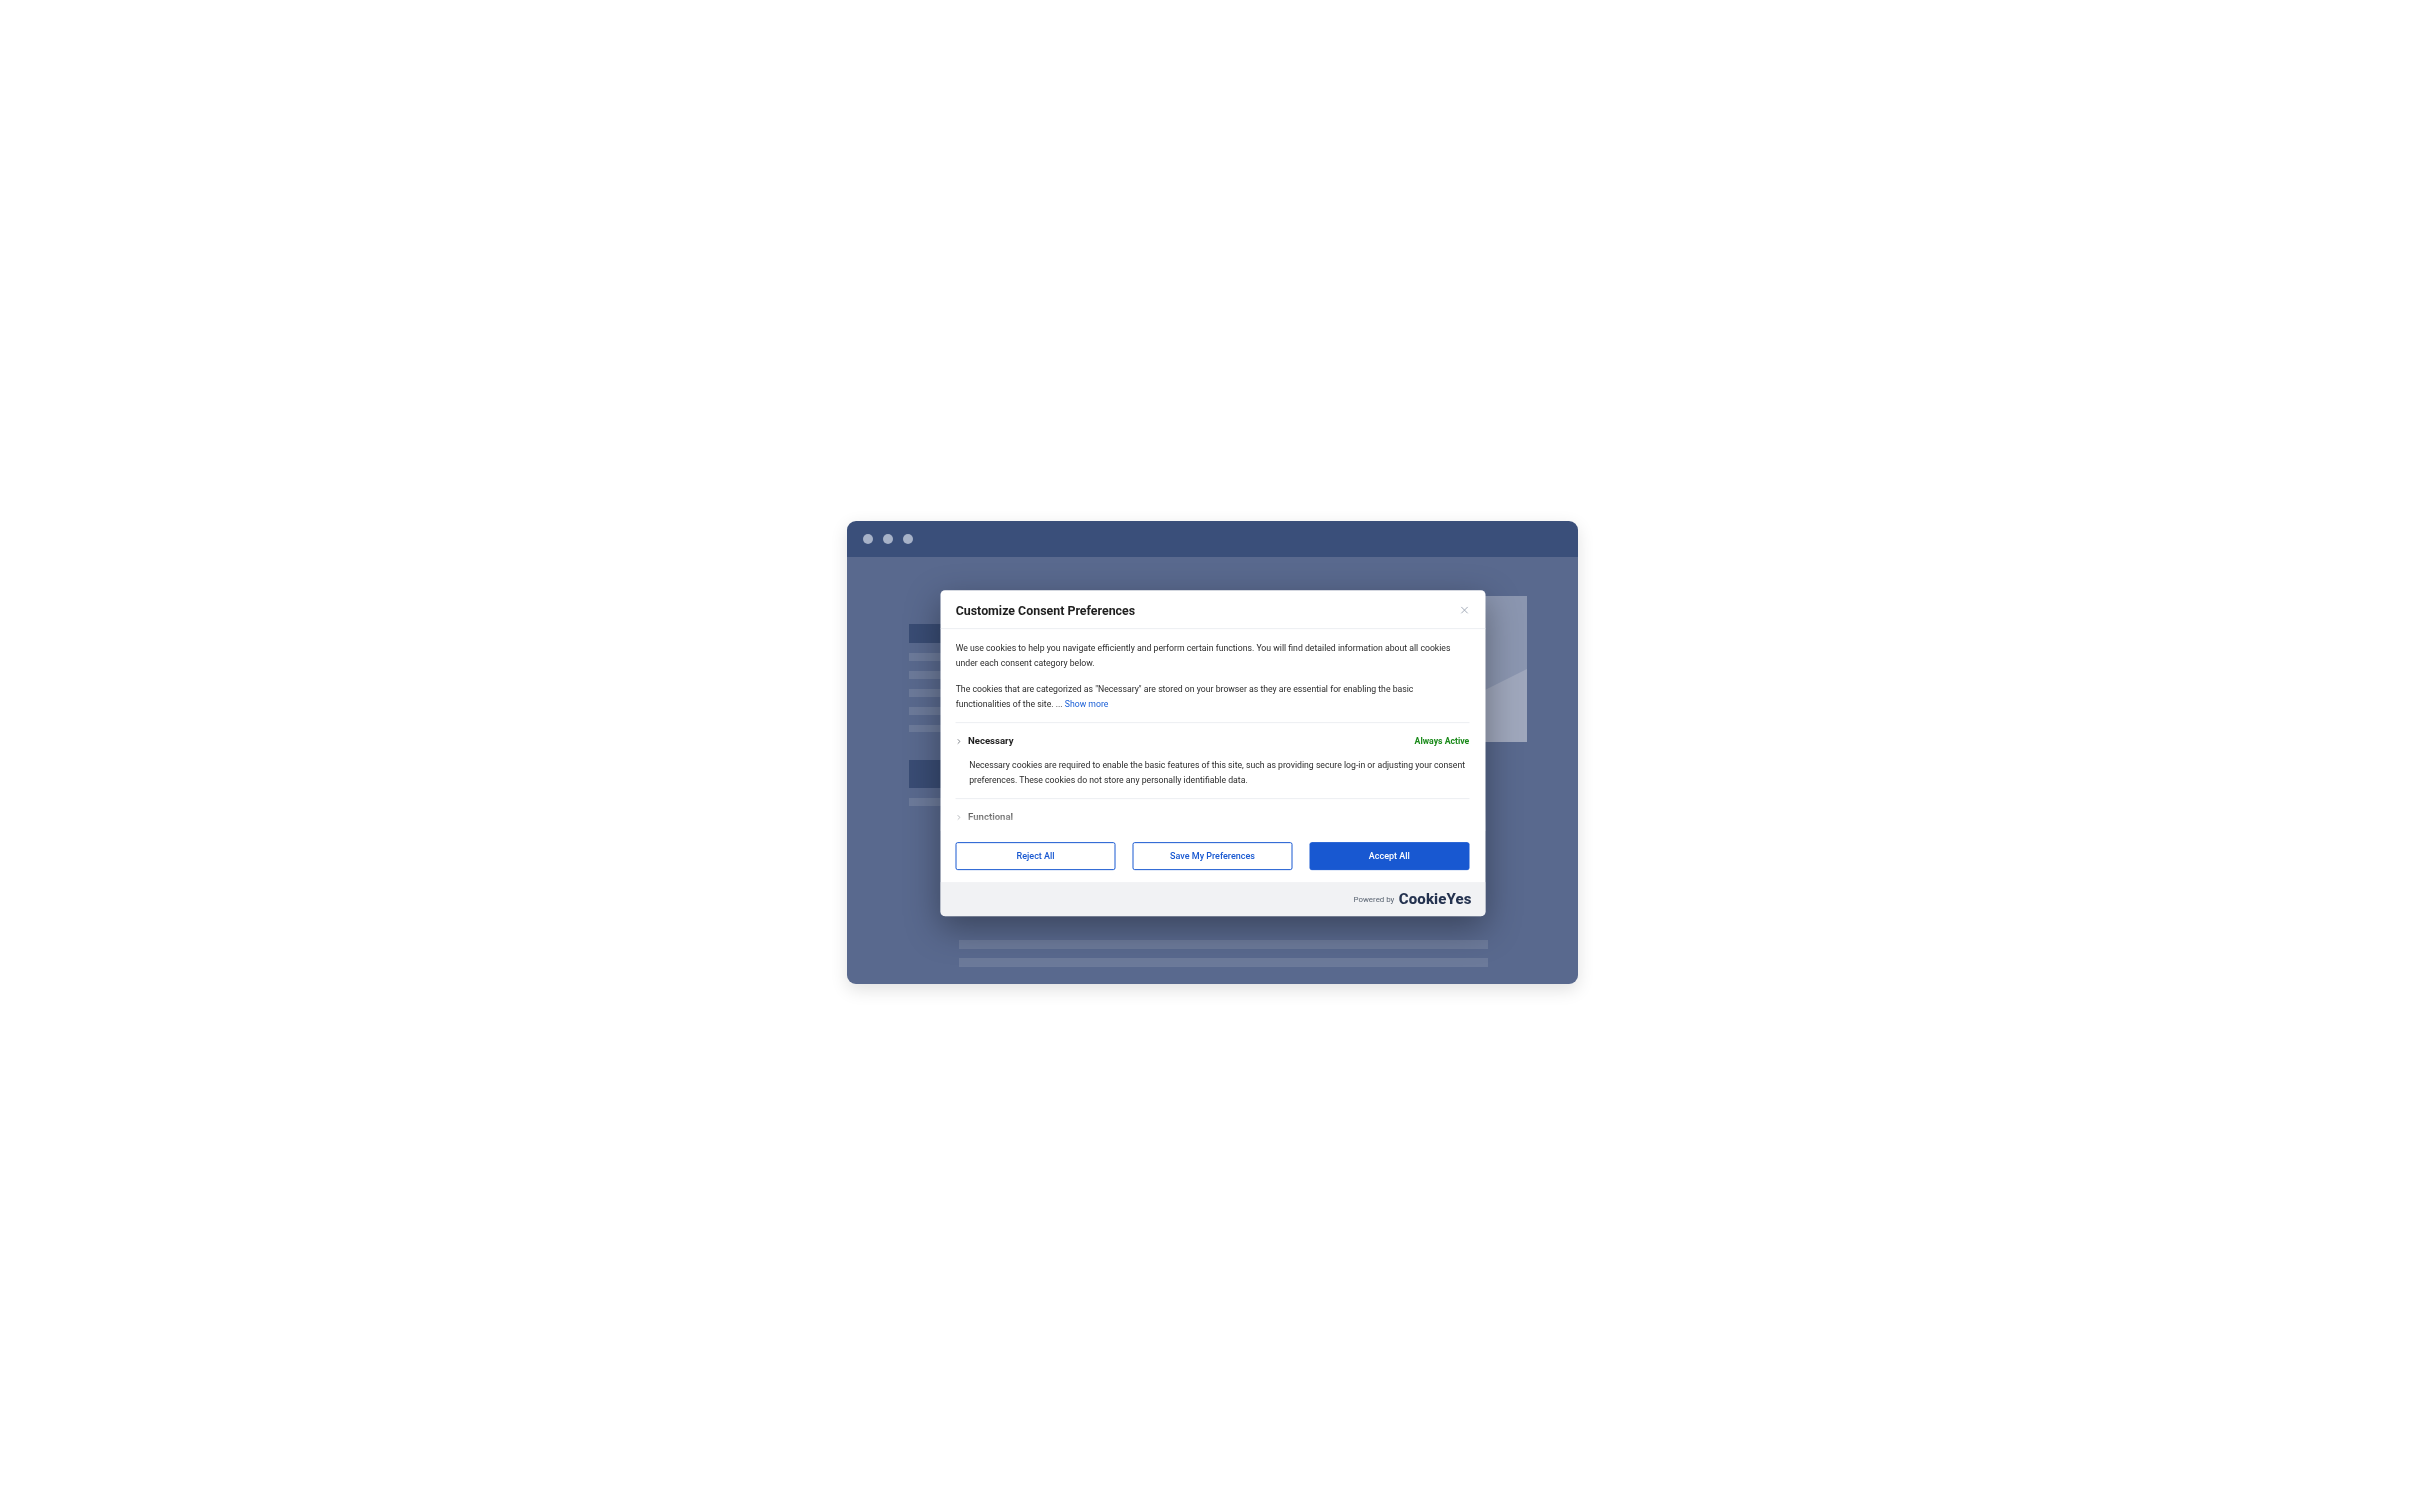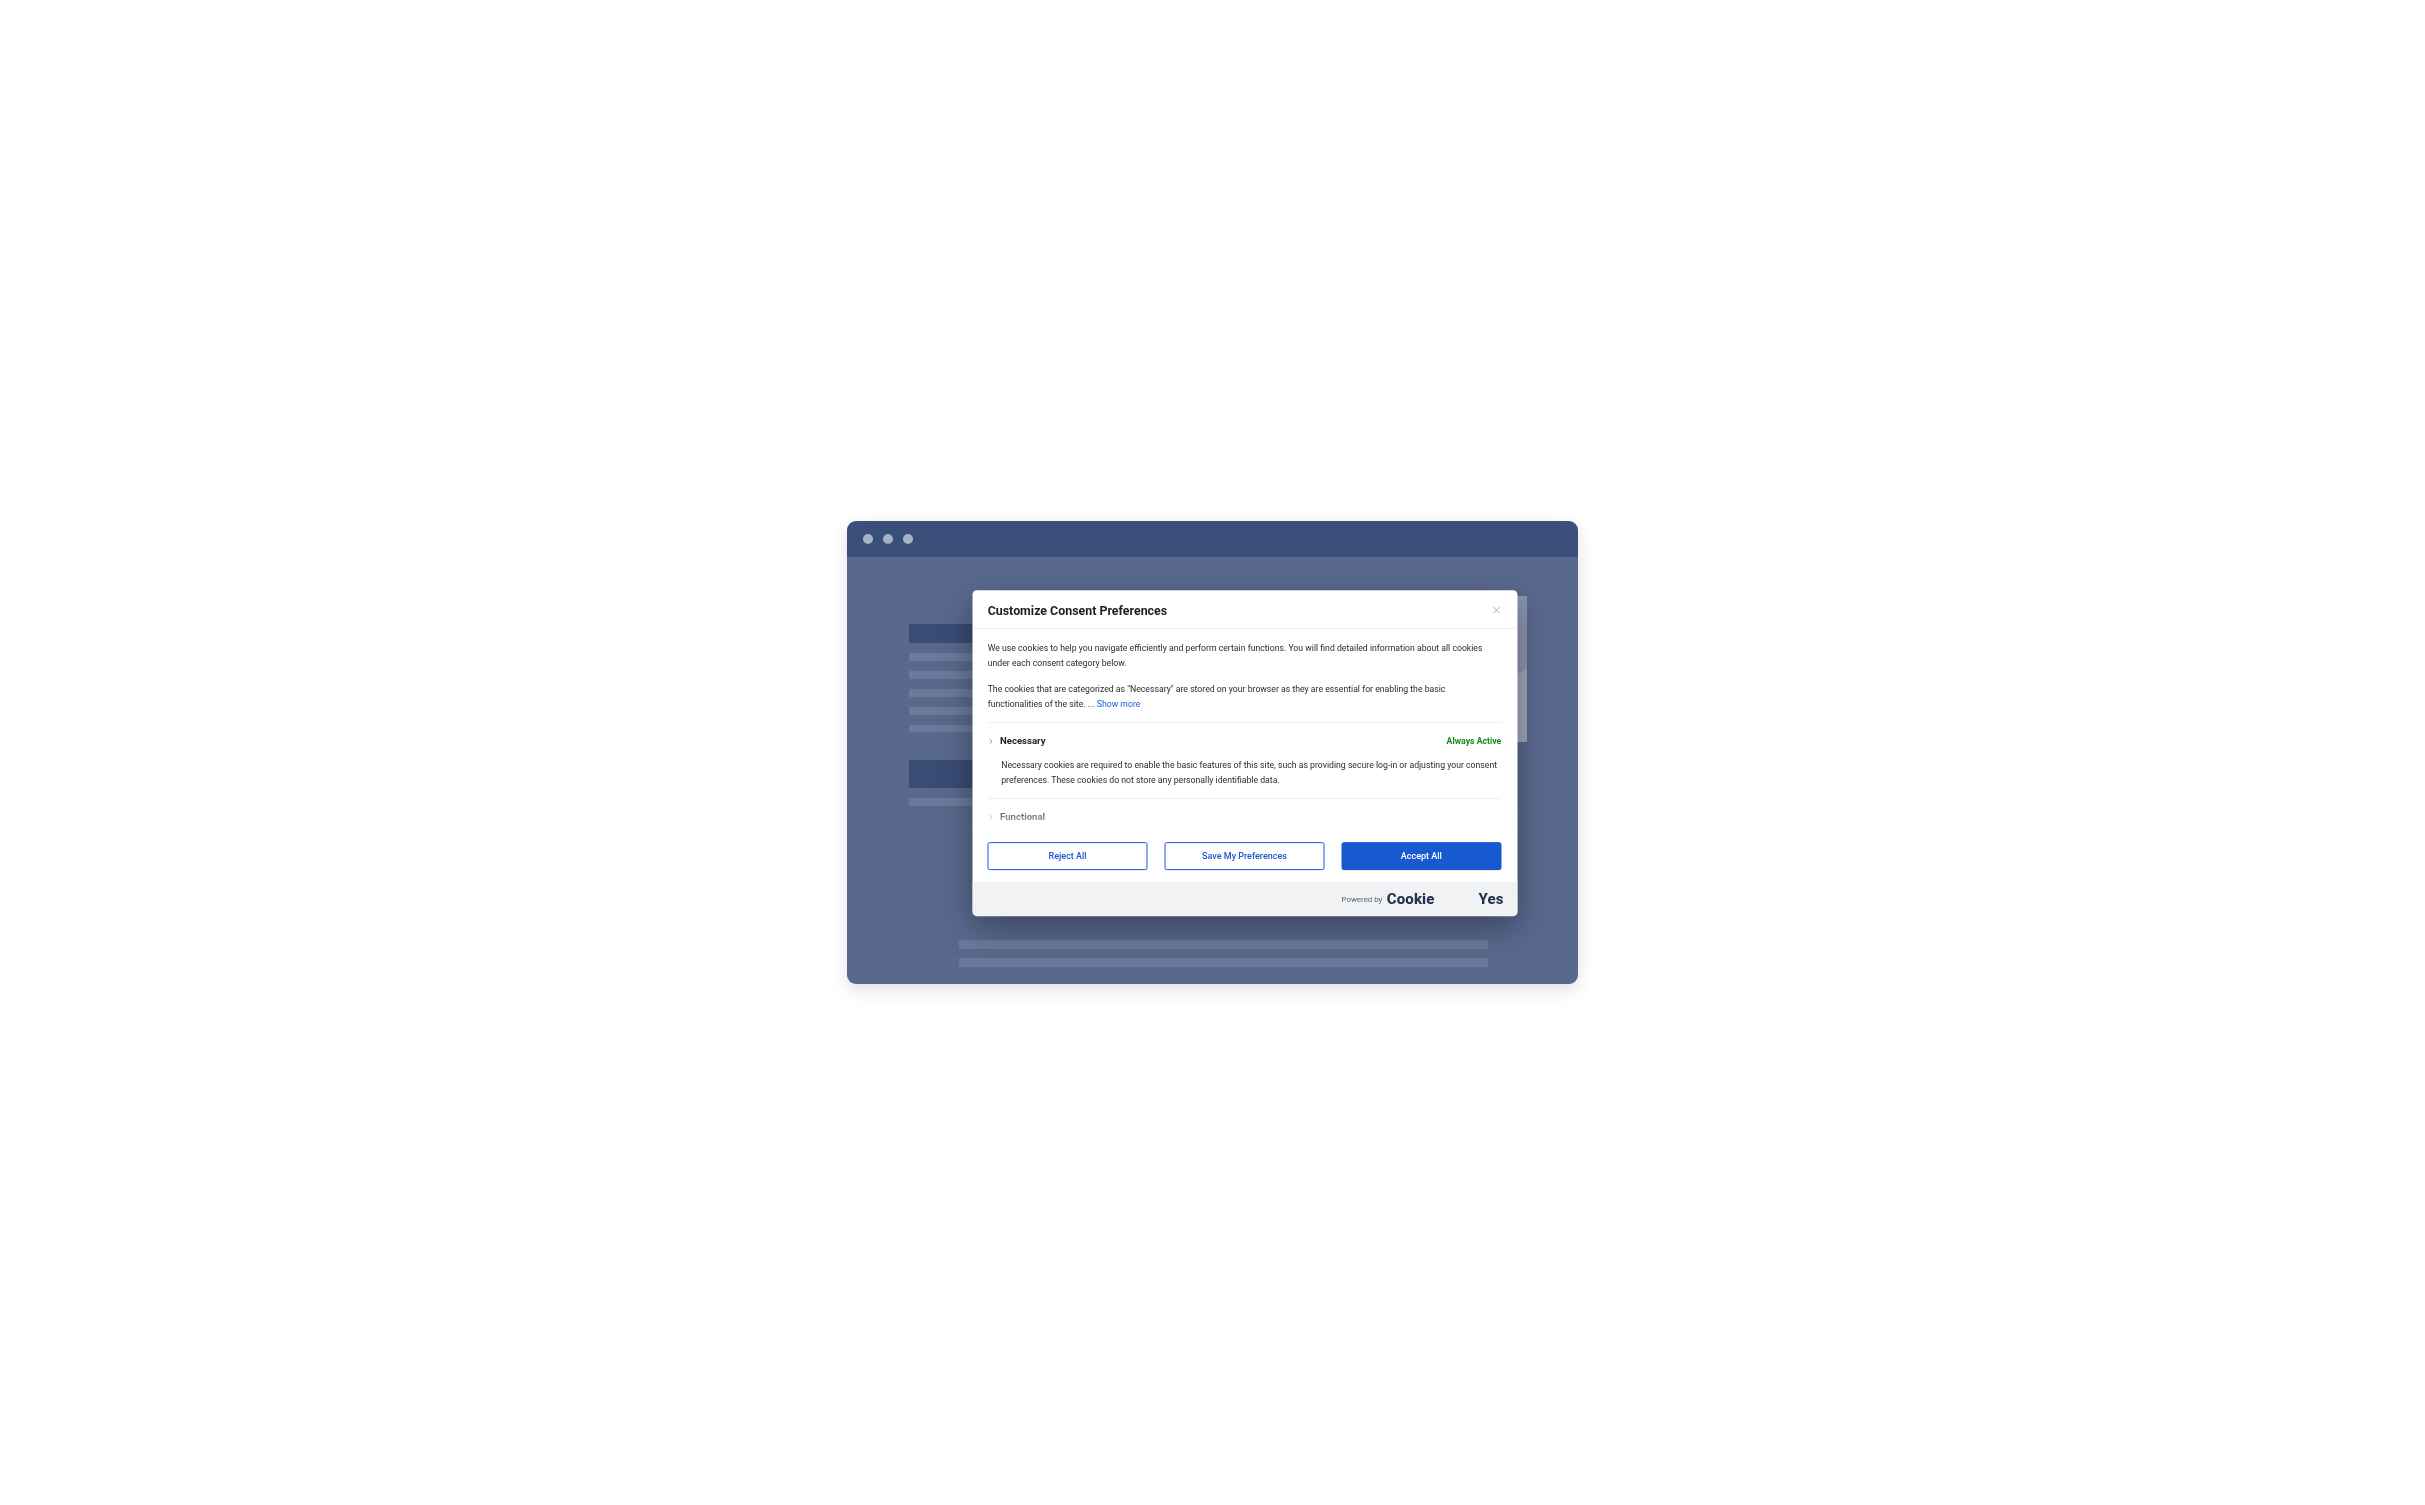--- a/index.html
+++ b/index.html
@@ -80,21 +80,20 @@
     left: 50%; top: 46%;
     transform: translate(-50%, -50%);
     width: 545px;
     max-width: 92%;
     background: #fff;
     border-radius: 4.5px;
     box-shadow: 0 11.2px 34px rgba(0,0,0,0.35);
     display: flex;
     flex-direction: column;
     overflow: hidden;
-    margin-left: 32px;
   }
 
   .modal-header {
     display: flex; align-items: center; justify-content: space-between;
     padding: 12.4px 15.7px 10px 15.7px;
     border-bottom: 0.6px solid #eceef2;
   }
   .modal-title { font-size: 12.4px; font-weight: 700; color: #1f1f1f; }
   .close-x { color: #9aa4b2; cursor: pointer; }
   .close-x svg { width: 10px; height: 10px; display:block; }
@@ -150,21 +149,21 @@
     display: flex; justify-content: flex-end; align-items: center;
     gap: 4.5px;
     font-size: 7.9px;
     color: #5a6472;
   }
   .brand {
     font-weight: 800; font-size: 15px; color: #24324f;
     letter-spacing: 0.1px;
     display: inline-flex; align-items: baseline;
   }
-  .brand .yes { position: relative; padding-left: 44px; }
+  .brand .yes { position: relative; }
 </style>
 </head>
 <body>
 
 <div class="window">
   <div class="titlebar">
     <div class="traffic-dot"></div>
     <div class="traffic-dot"></div>
     <div class="traffic-dot"></div>
   </div>

